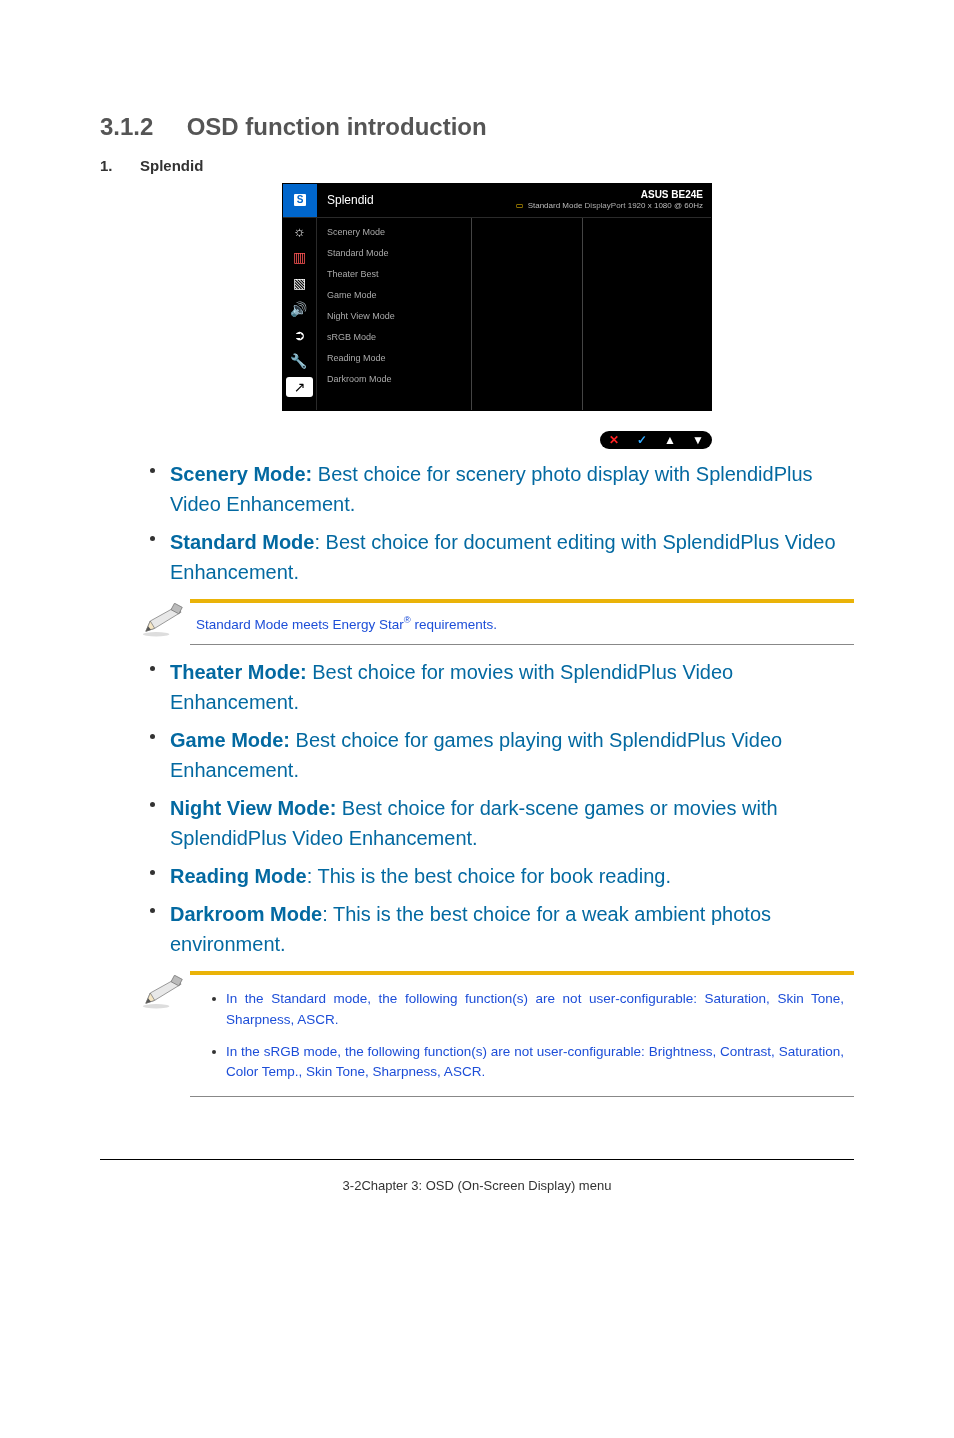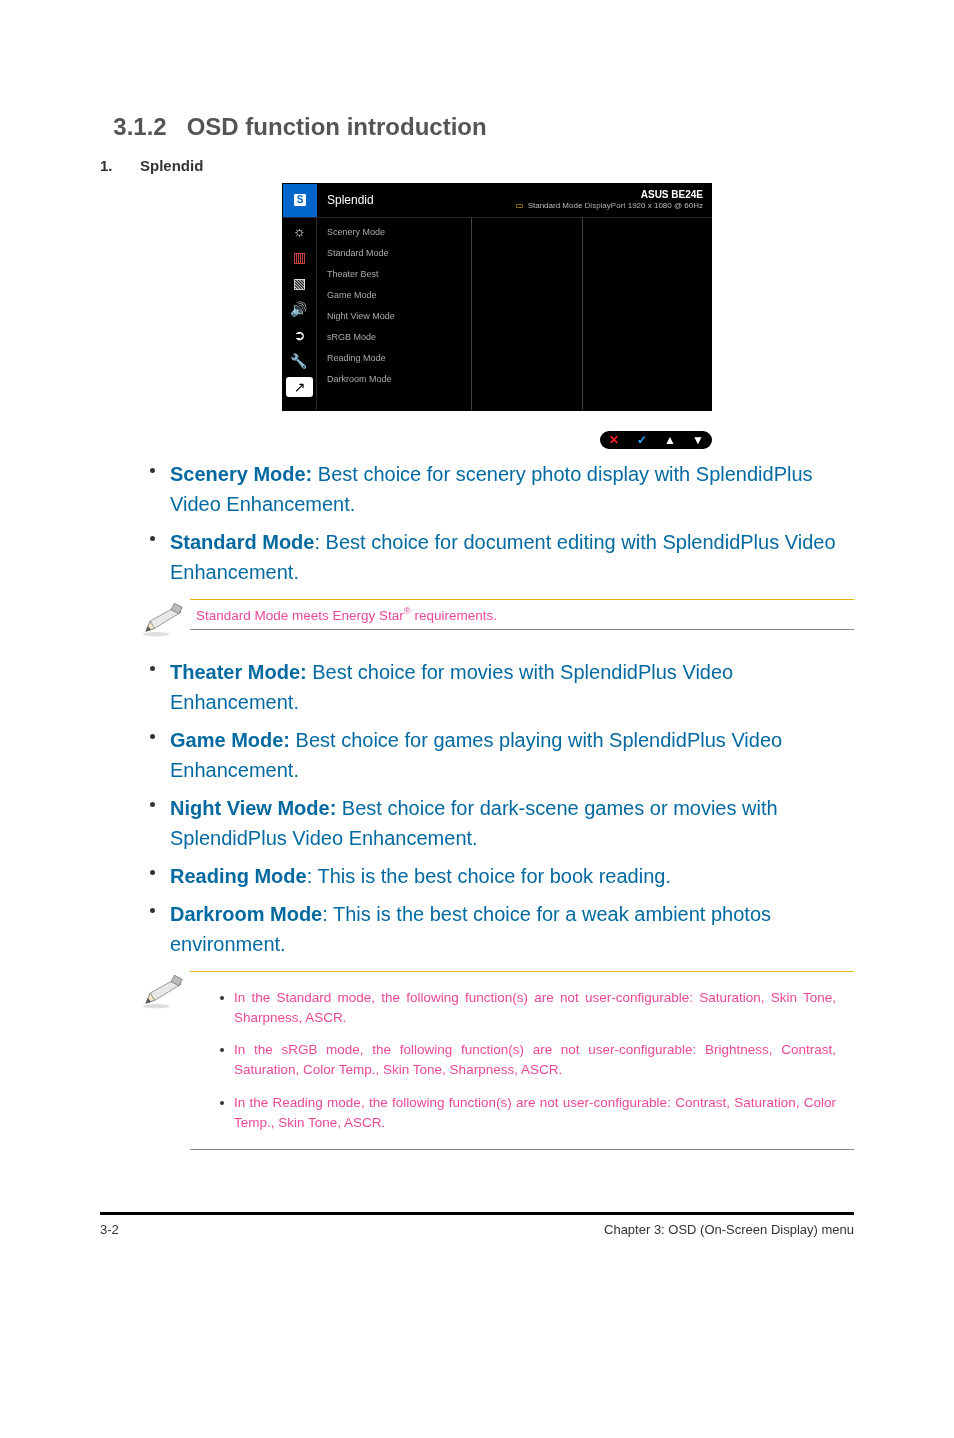--- a/index.html
+++ b/index.html
@@ -12,21 +12,21 @@
     padding: 110px 100px 40px 100px;
     font-size: 14px;
     line-height: 1.45;
   }
   h2.section-title {
     font-size: 24px;
     font-weight: bold;
     color: #555;
     margin-bottom: 10px;
   }
-  h2.section-title .num { display:inline-block; width:80px;text-align:center; }
+  h2.section-title .num { display:inline-block; width:80px; }
   
   ol.top-list { list-style: none; padding-left: 0; }
   ol.top-list > li { display:flex; }
   .li-num { font-weight: bold; color: #333; width: 40px; flex:0 0 40px; font-size: 15px; }
   .li-body { flex:1; }
   .li-body .heading { font-weight: bold; color: #333; font-size: 15px; margin-bottom: 6px; }
   .li-body p.intro { font-size: 15px; color: #333; line-height:1.5; margin-bottom: 14px; }
 
   
   .osd-wrap { display:flex; flex-direction:column; align-items:center; margin: 0 0 2px 0; }
@@ -123,41 +123,41 @@
     display:flex; align-items:flex-start;
     margin: 12px 0 12px 0;
   }
   .note .pencil {
     width:50px; flex:0 0 50px;
     padding-top:4px;
   }
   .note .pencil svg{width:44px;height:36px;}
   .note .note-body {
     flex:1;
-    border-top:1px solid #eab308;
+    border-top:4px solid #eab308;
     border-bottom:1px solid #888;
-    padding:4px 6px;
+    padding:10px 6px;
     font-size:13.5px;
-    color:#ec4899;
-  }
-  .note .note-body ul{list-style:none; padding:0; margin:12px;}
+    color:#1d4ed8;
+  }
+  .note .note-body ul{list-style:none; padding:0; margin:4px;}
   .note .note-body ul li{
     position:relative; padding-left:26px; margin:4px 0 12px 0; line-height:1.5;
     text-align: justify;
   }
   .note .note-body ul li:last-child{margin-bottom:4px;}
   .note .note-body ul li::before{
     content:""; position:absolute; left:12px; top:8px; width:4px; height:4px; background:#333; border-radius:50%;
   }
 
   
   .page-footer {
-    display:flex; justify-content:space-between;
-    border-top:3px solid #000000;
-    margin-top:50px; padding-top:6px;
+    display:flex; justify-content:center;
+    border-top:1px solid #000000;
+    margin-top:50px; padding-top:17px;
     font-size:13px; color:#333;
   }
 
   sup{font-size:0.7em;}
 </style>
 </head>
 <body>
 
 <svg width="0" height="0" style="position:absolute">
   <symbol id="pencil-ico" viewBox="0 0 60 48">
@@ -254,21 +254,20 @@
       </ul>
 
       <div class="note">
         <div class="pencil"><svg>
               <use href="#pencil-ico"></use>
             </svg></div>
         <div class="note-body">
           <ul>
             <li>In the Standard mode, the following function(s) are not user-configurable: Saturation, Skin Tone, Sharpness, ASCR.</li>
             <li>In the sRGB mode, the following function(s) are not user-configurable: Brightness, Contrast, Saturation, Color Temp., Skin Tone, Sharpness, ASCR.</li>
-            <li>In the Reading mode, the following function(s) are not user-configurable: Contrast, Saturation, Color Temp., Skin Tone, ASCR.</li>
           </ul>
         </div>
       </div>
 
     </div>
   </li>
 </ol>
 
 <div class="page-footer">
   <span>3-2</span>

